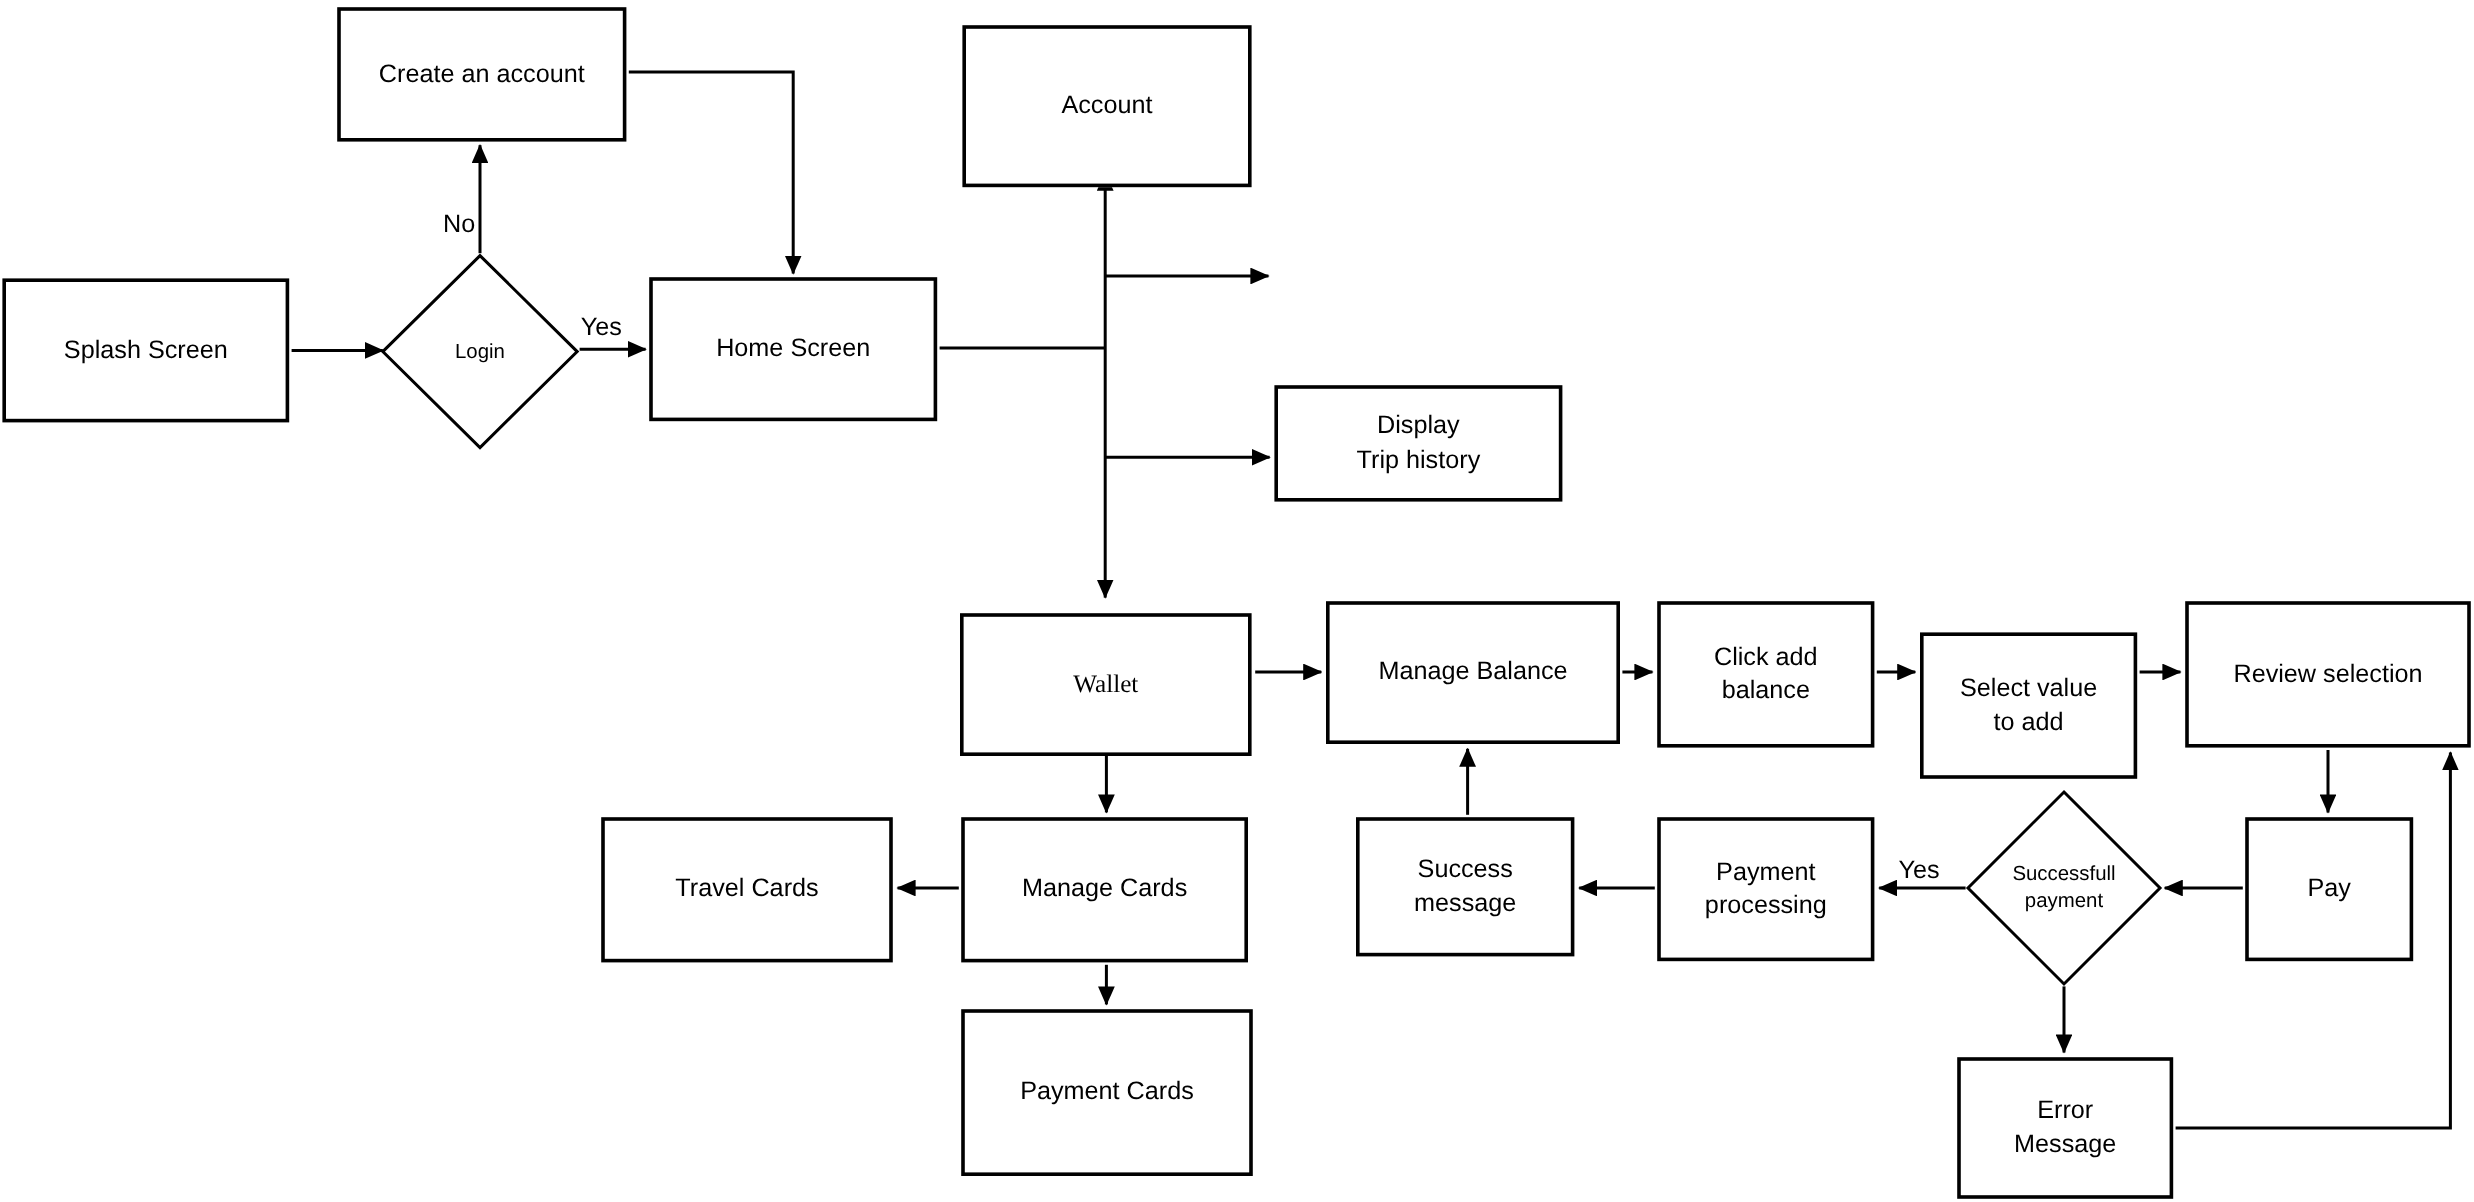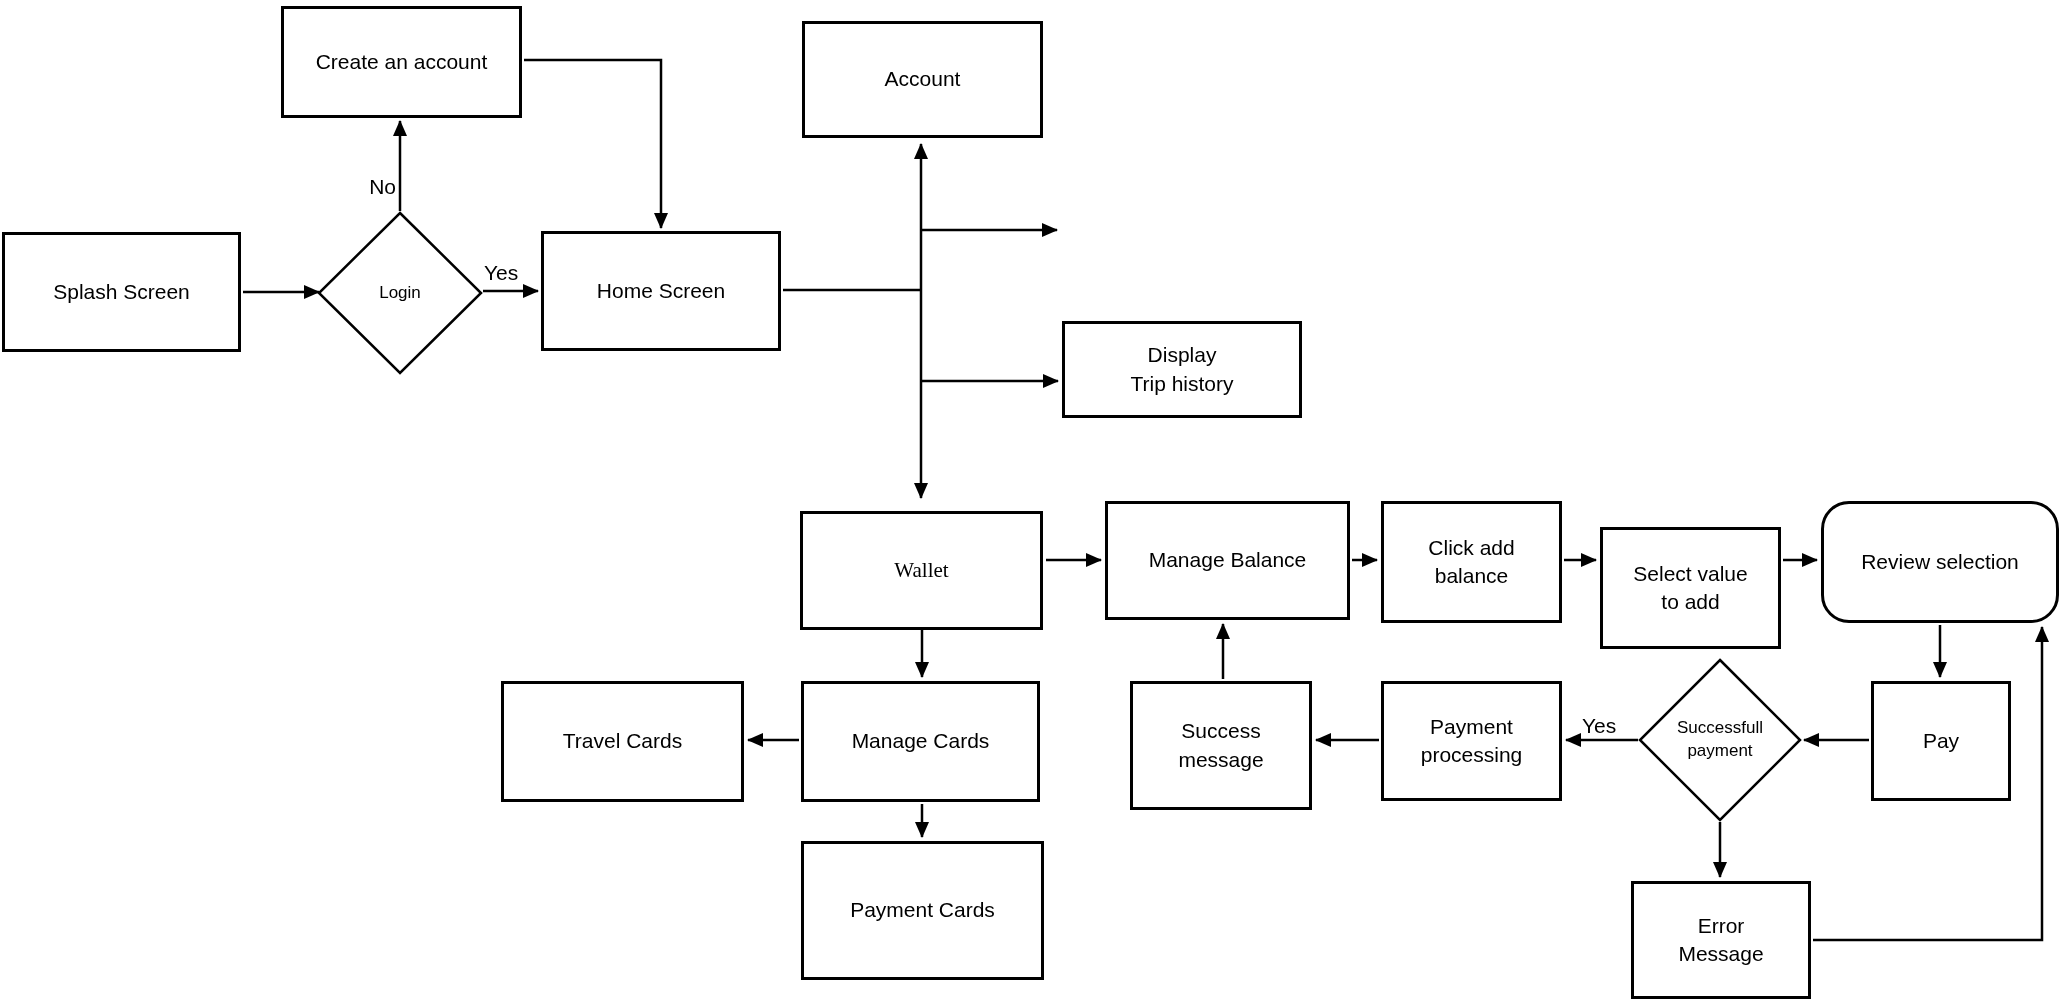--- a/index.html
+++ b/index.html
@@ -94,52 +94,52 @@
 
   <div class="node" style="left:2px; top:232px; width:239px; height:120px;">
     <span>Splash Screen</span>
   </div>
   <div class="node" style="left:281px; top:6px; width:241px; height:112px;">
     <span>Create an account</span>
   </div>
   <div class="node" style="left:541px; top:231px; width:240px; height:120px;">
     <span>Home Screen</span>
   </div>
-  <div class="node" style="left:802px; top:21px; width:241px; height:117px;">
+  <div class="node" style="left:802px; top:21px; width:241px; height:135px;">
     <span>Account</span>
   </div>
   <div class="node" style="left:1062px; top:321px; width:240px; height:97px;">
     <span>Display
 Trip history</span>
   </div>
   <div class="node" style="left:800px; top:511px; width:243px; height:119px;font-family:Liberation Serif, serif;">
     <span>Wallet</span>
   </div>
   <div class="node" style="left:1105px; top:501px; width:245px; height:119px;">
     <span>Manage Balance</span>
   </div>
   <div class="node" style="left:1381px; top:501px; width:181px; height:122px;">
     <span>Click add
 balance</span>
   </div>
   <div class="node" style="left:1600px; top:527px; width:181px; height:122px;">
     <span>Select value
 to add</span>
   </div>
-  <div class="node" style="left:1821px; top:501px; width:238px; height:122px;border-radius:28px;">
+  <div class="node" style="left:1821px; top:501px; width:238px; height:122px;">
     <span>Review selection</span>
   </div>
   <div class="node" style="left:1871px; top:681px; width:140px; height:120px;">
     <span>Pay</span>
   </div>
   <div class="node" style="left:1381px; top:681px; width:181px; height:120px;">
     <span>Payment
 processing</span>
   </div>
-  <div class="node" style="left:1130px; top:681px; width:182px; height:129px;">
+  <div class="node" style="left:1130px; top:681px; width:182px; height:116px;">
     <span>Success
 message</span>
   </div>
   <div class="node" style="left:501px; top:681px; width:243px; height:121px;">
     <span>Travel Cards</span>
   </div>
   <div class="node" style="left:801px; top:681px; width:239px; height:121px;">
     <span>Manage Cards</span>
   </div>
   <div class="node" style="left:801px; top:841px; width:243px; height:139px;justify-content:center;">

